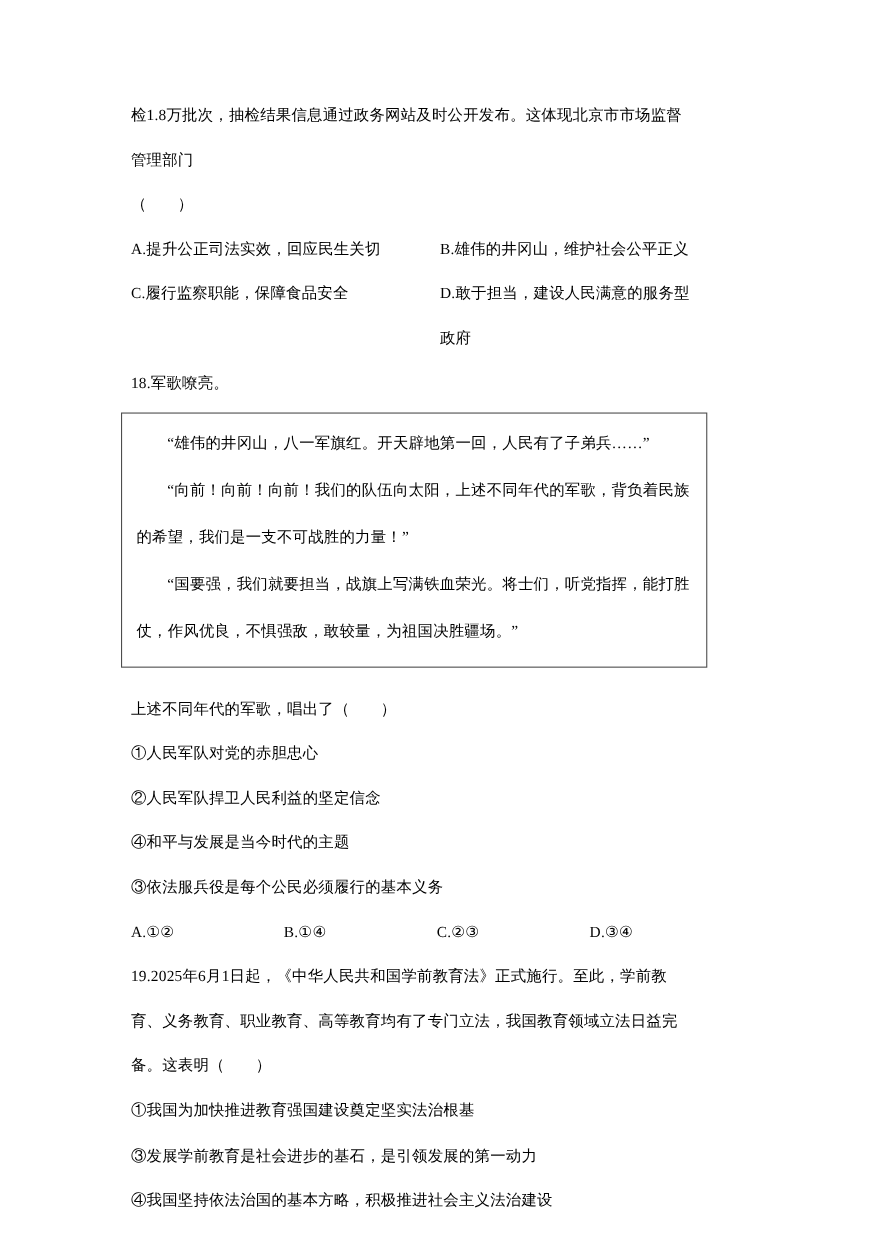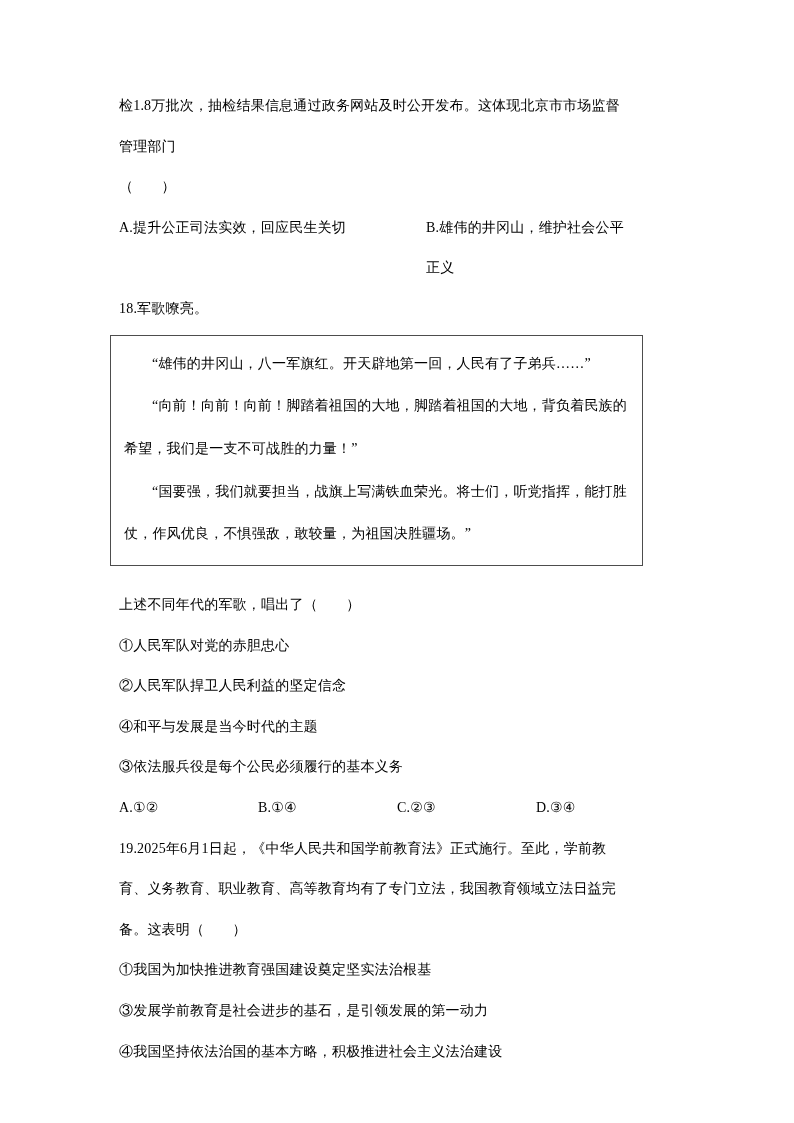--- a/index.html
+++ b/index.html
@@ -20,21 +20,20 @@
     overflow: hidden;
   }
   .line {
     line-height: 2.9;
     letter-spacing: 0.2px;
   }
   .opt-row {
     display: flex;
     line-height: 2.9;
     letter-spacing: 0.2px;
-    gap: 26px;
   }
   .opt-row .col-left { width: 281px; flex: 0 0 281px; }
   .opt-row .col-right { flex: 1; }
   .song-box {
     border: 1px solid #4d4d4d;
     margin: 5px 0 19px -9px;
     width: calc(100% + 18px);
     padding: 7px 13px 9px 13px;
     background: #ffffff;
   }
@@ -57,27 +56,31 @@
 
 <div class="page">
 
   <section class="question">
     <p class="line">检1.8万批次，抽检结果信息通过政务网站及时公开发布。这体现北京市市场监督管理部门</p>
     <p class="line">（　　）</p>
     <div class="opt-row">
       <span class="col-left">A.提升公正司法实效，回应民生关切</span>
       <span class="col-right">B.雄伟的井冈山，维护社会公平正义</span>
     </div>
+    <div class="opt-row">
+      <span class="col-left">C.履行监察职能，保障食品安全</span>
+      <span class="col-right">D.敢于担当，建设人民满意的服务型政府</span>
+    </div>
   </section>
 
   <section class="question">
     <p class="line">18.军歌嘹亮。</p>
     <div class="song-box">
       <p>“雄伟的井冈山，八一军旗红。开天辟地第一回，人民有了子弟兵……”</p>
-      <p>“向前！向前！向前！脚踏着祖国的大地，脚踏着祖国的大地，背负着民族的希望，我们是一支不可战胜的力量！”</p>
+      <p>“向前！向前！向前！我们的队伍向太阳，上述不同年代的军歌，背负着民族的希望，我们是一支不可战胜的力量！”</p>
       <p>“国要强，我们就要担当，战旗上写满铁血荣光。将士们，听党指挥，能打胜仗，作风优良，不惧强敌，敢较量，为祖国决胜疆场。”</p>
     </div>
     <p class="line">上述不同年代的军歌，唱出了（　　）</p>
     <p class="line">①人民军队对党的赤胆忠心</p>
     <p class="line">②人民军队捍卫人民利益的坚定信念</p>
     <p class="line">④和平与发展是当今时代的主题</p>
     <p class="line">③依法服兵役是每个公民必须履行的基本义务</p>
     <div class="ans-row">
       <span class="ans">A.①②</span>
       <span class="ans">B.①④</span>

